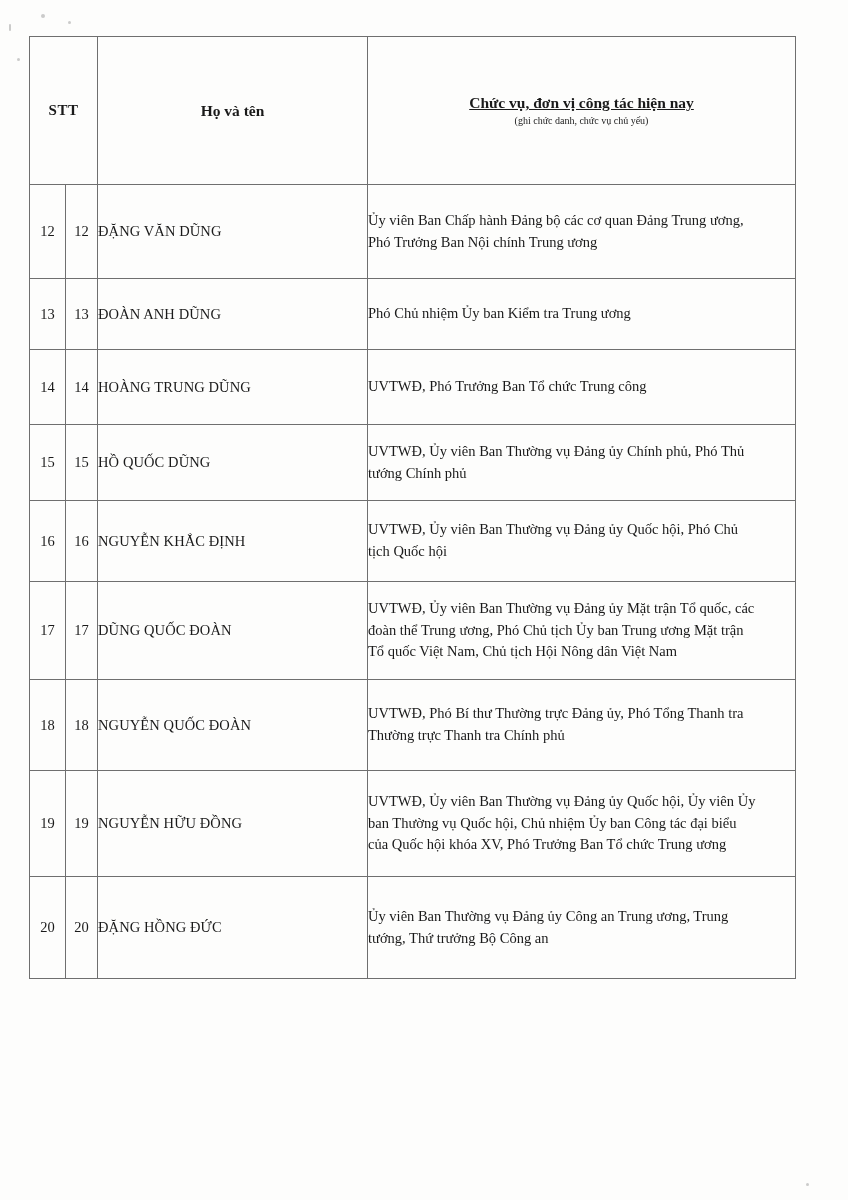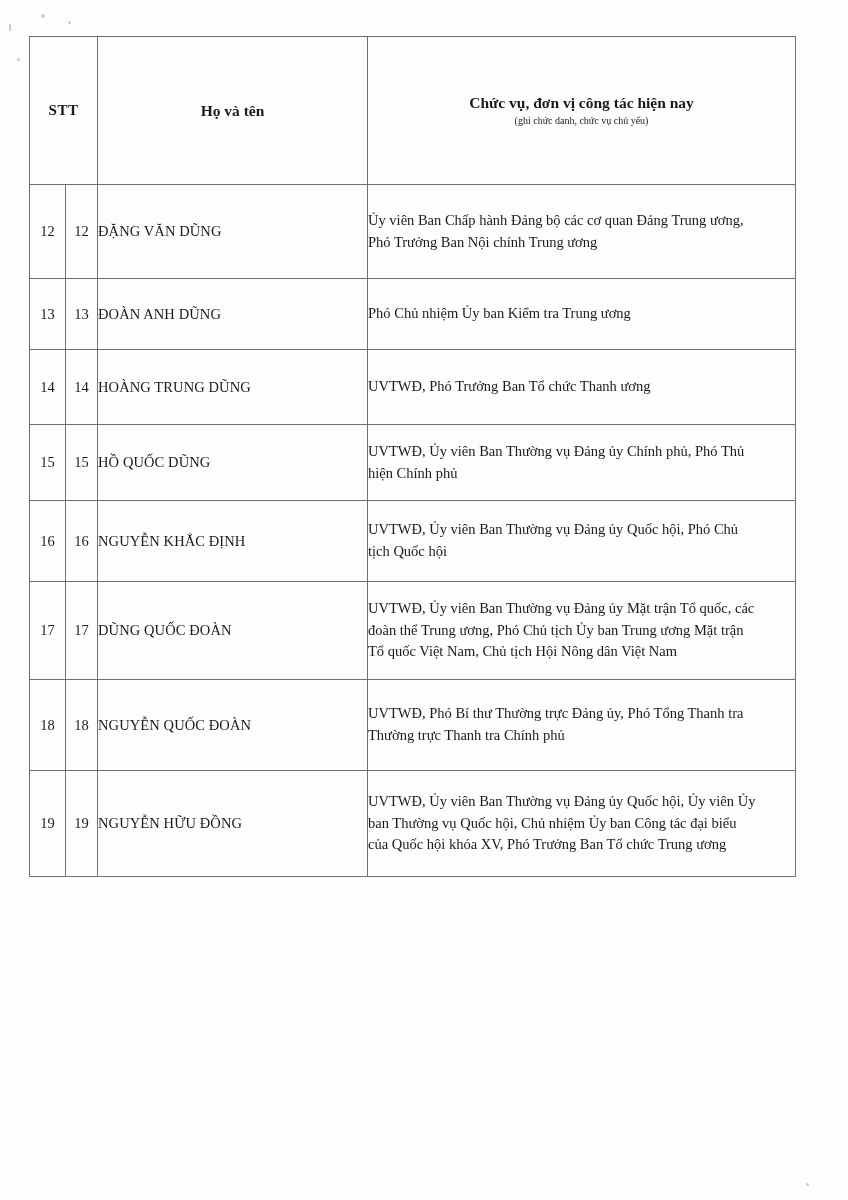--- a/index.html
+++ b/index.html
@@ -76,20 +76,21 @@
   }
   .head-name {
     font-weight: bold;
     font-size: 15.5px;
     margin-top: 44px;
   }
   .head-pos-main {
     font-weight: bold;
     font-size: 15.5px;
     line-height: 1.35;
+    text-decoration: underline;
   }
   .head-pos-sub {
     font-size: 10px;
     line-height: 1.35;
   }
 
   
   tr.row td {
     font-size: 14.5px;
   }
@@ -167,30 +168,30 @@
             <td class="name">ĐOÀN ANH DŨNG</td>
             <td class="pos">
               <span class="line">Phó Chủ nhiệm Ủy ban Kiểm tra Trung ương</span>
             </td>
           </tr>
           <tr class="row r14">
             <td class="num">14</td>
             <td class="num">14</td>
             <td class="name">HOÀNG TRUNG DŨNG</td>
             <td class="pos">
-              <span class="line">UVTWĐ, Phó Trưởng Ban Tổ chức Thanh ương</span>
+              <span class="line">UVTWĐ, Phó Trưởng Ban Tổ chức Trung công</span>
             </td>
           </tr>
           <tr class="row r15">
             <td class="num">15</td>
             <td class="num">15</td>
             <td class="name">HỒ QUỐC DŨNG</td>
             <td class="pos">
               <span class="line">UVTWĐ, Ủy viên Ban Thường vụ Đảng ủy Chính phủ, Phó Thủ</span>
-              <span class="line">hiện Chính phủ</span>
+              <span class="line">tướng Chính phủ</span>
             </td>
           </tr>
           <tr class="row r16">
             <td class="num">16</td>
             <td class="num">16</td>
             <td class="name">NGUYỄN KHẮC ĐỊNH</td>
             <td class="pos">
               <span class="line">UVTWĐ, Ủy viên Ban Thường vụ Đảng ủy Quốc hội, Phó Chủ</span>
               <span class="line">tịch Quốc hội</span>
             </td>
@@ -217,17 +218,26 @@
           <tr class="row r19">
             <td class="num">19</td>
             <td class="num">19</td>
             <td class="name">NGUYỄN HỮU ĐỒNG</td>
             <td class="pos">
               <span class="line">UVTWĐ, Ủy viên Ban Thường vụ Đảng ủy Quốc hội, Ủy viên Ủy</span>
               <span class="line">ban Thường vụ Quốc hội, Chủ nhiệm Ủy ban Công tác đại biểu</span>
               <span class="line">của Quốc hội khóa XV, Phó Trưởng Ban Tổ chức Trung ương</span>
             </td>
           </tr>
+          <tr class="row r20">
+            <td class="num">20</td>
+            <td class="num">20</td>
+            <td class="name">ĐẶNG HỒNG ĐỨC</td>
+            <td class="pos">
+              <span class="line">Ủy viên Ban Thường vụ Đảng ủy Công an Trung ương,  Trung</span>
+              <span class="line">tướng, Thứ trưởng Bộ Công an</span>
+            </td>
+          </tr>
         </tbody>
     </table>
   </div>
 
 </div>
 
 </body></html>

